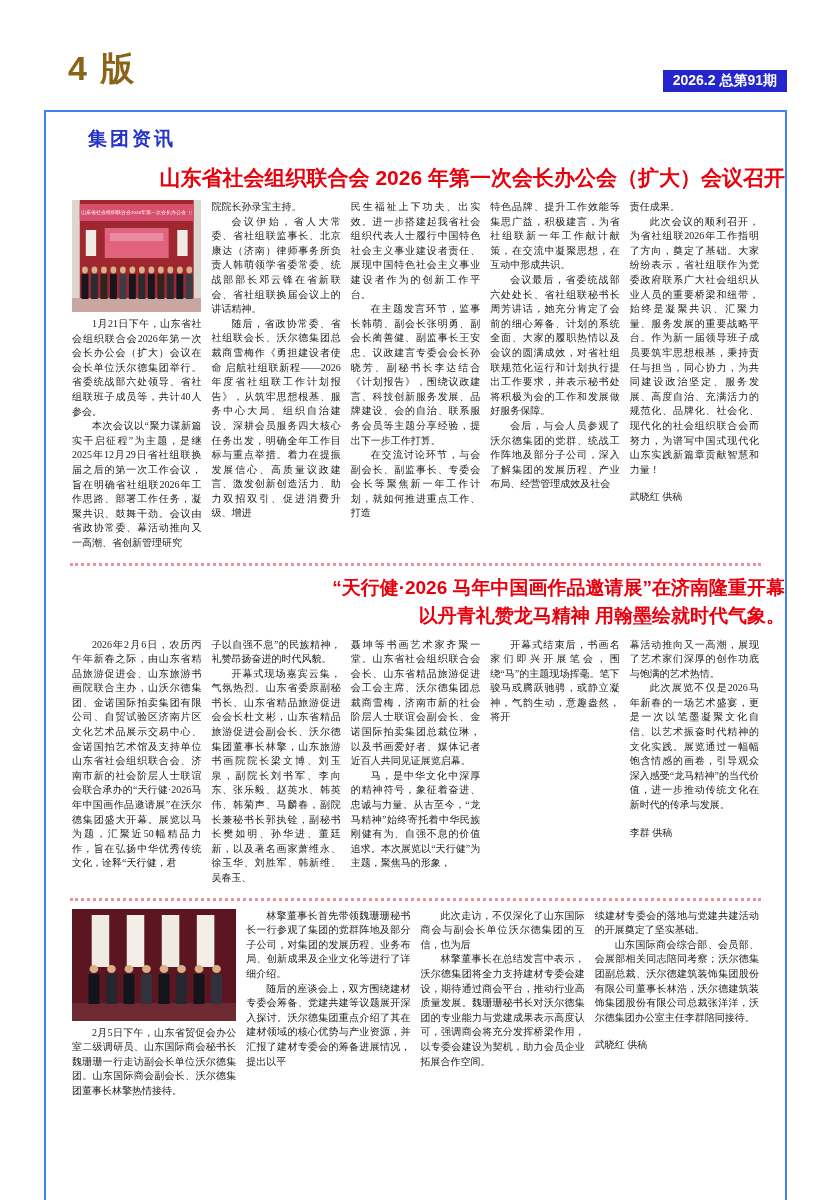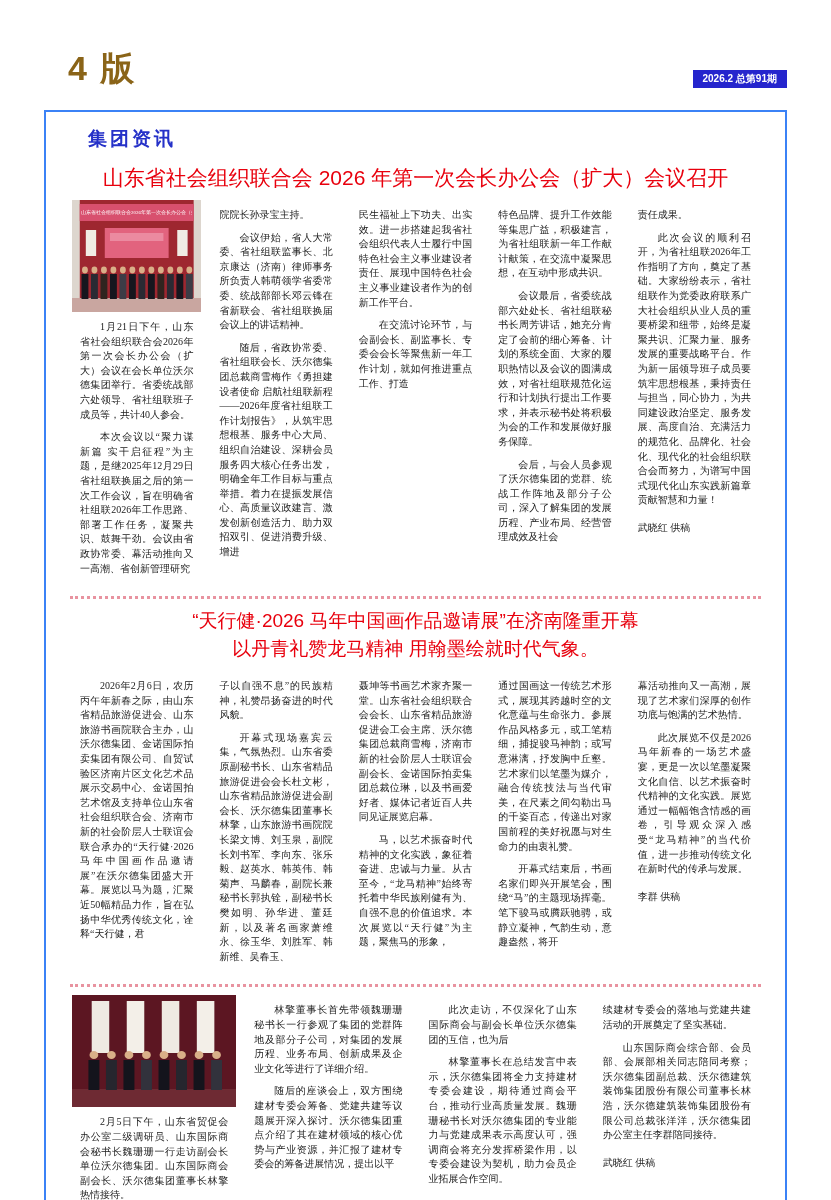--- a/index.html
+++ b/index.html
@@ -19,43 +19,43 @@
   .page-num{
     position:absolute;left:68px;top:46px;
     font-family:"Liberation Sans","DejaVu Sans",sans-serif;
     font-weight:bold;font-size:34px;letter-spacing:2px;
     color:var(--page_number_brown,#8a6418);
   }
   .issue{
     position:absolute;right:44px;top:70px;
     background:var(--badge_blue,#2525cd);color:#fff;
     font-family:"Liberation Sans","DejaVu Sans",sans-serif;
-    font-size:10px;font-weight:bold;padding:2px 10px;
+    font-size:14px;font-weight:bold;padding:2px 10px;
   }
   
   .box{
     position:absolute;left:44px;top:110px;width:743px;height:1192px;
     border:2px solid #3b82f6;background:#fff;overflow:hidden;
   }
   .section-title{
     margin:14px 0 0 42px;
     font-family:"Liberation Sans","DejaVu Sans",sans-serif;
     font-weight:bold;font-size:19px;letter-spacing:3px;
     color:var(--section_blue,#2531c8);
   }
   h1{
     font-family:"Liberation Sans","DejaVu Sans",sans-serif;
-    font-weight:normal;color:var(--title_red,#e8000d);text-align:center;
+    font-weight:bold;color:var(--title_red,#e8000d);text-align:right;
   }
   .t1{font-size:21px;margin-top:12px}
   .t2{font-size:19px;line-height:28px;}
   .t3{font-size:19px;margin-top:8px}
   .cols{display:flex;gap:10px;margin:8px 26px 0}
   .col{flex:1 1 0;font-size:10px;line-height:14.6px;text-align:justify}
-  .col p{margin:8px}
+  .col p{margin:0}
   .ind{text-indent:2em}
   .byline{text-align:left;margin-top:13px !important;padding-right:4px}
   .dots{border-top:3px dotted #e893a0;margin:12px 24px 8px}
   
   .photo{position:relative;width:100%;height:112px;margin-bottom:5px;overflow:hidden}
   .photo svg{display:block;width:100%;height:100%}
   .banner-text{
     position:absolute;top:6px;left:7%;width:86%;height:11px;
     font-size:5px;color:#fff;text-align:center;white-space:nowrap;overflow:hidden;
   }
@@ -127,20 +127,21 @@
           <p class="ind">1月21日下午，山东省社会组织联合会2026年第一次会长办公会（扩大）会议在会长单位沃尔德集团举行。省委统战部六处领导、省社组联班子成员等，共计40人参会。</p>
           <p class="ind">本次会议以“聚力谋新篇 实干启征程”为主题，是继2025年12月29日省社组联换届之后的第一次工作会议，旨在明确省社组联2026年工作思路、部署工作任务，凝聚共识、鼓舞干劲。会议由省政协常委、幕活动推向又一高潮、省创新管理研究</p>
         </div>
         <div class="col">
           <p>院院长孙录宝主持。</p>
           <p class="ind">会议伊始，省人大常委、省社组联监事长、北京康达（济南）律师事务所负责人韩萌领学省委常委、统战部部长邓云锋在省新联会、省社组联换届会议上的讲话精神。</p>
           <p class="ind">随后，省政协常委、省社组联会长、沃尔德集团总裁商雪梅作《勇担建设者使命 启航社组联新程——2026年度省社组联工作计划报告》，从筑牢思想根基、服务中心大局、组织自治建设、深耕会员服务四大核心任务出发，明确全年工作目标与重点举措。着力在提振发展信心、高质量议政建言、激发创新创造活力、助力双招双引、促进消费升级、增进</p>
         </div>
         <div class="col">
           <p>民生福祉上下功夫、出实效。进一步搭建起我省社会组织代表人士履行中国特色社会主义事业建设者责任、展现中国特色社会主义事业建设者作为的创新工作平台。</p>
+          <p class="ind">在主题发言环节，监事长韩萌、副会长张明勇、副会长蔺善健、副监事长王安忠、议政建言专委会会长孙晓芳、副秘书长李达结合《计划报告》，围绕议政建言、科技创新服务发展、品牌建设、会的自治、联系服务会员等主题分享经验，提出下一步工作打算。</p>
           <p class="ind">在交流讨论环节，与会副会长、副监事长、专委会会长等聚焦新一年工作计划，就如何推进重点工作、打造</p>
         </div>
         <div class="col">
           <p>特色品牌、提升工作效能等集思广益，积极建言，为省社组联新一年工作献计献策，在交流中凝聚思想，在互动中形成共识。</p>
           <p class="ind">会议最后，省委统战部六处处长、省社组联秘书长周芳讲话，她充分肯定了会前的细心筹备、计划的系统全面、大家的履职热情以及会议的圆满成效，对省社组联规范化运行和计划执行提出工作要求，并表示秘书处将积极为会的工作和发展做好服务保障。</p>
           <p class="ind">会后，与会人员参观了沃尔德集团的党群、统战工作阵地及部分子公司，深入了解集团的发展历程、产业布局、经营管理成效及社会</p>
         </div>
         <div class="col">
           <p>责任成果。</p>
           <p class="ind">此次会议的顺利召开，为省社组联2026年工作指明了方向，奠定了基础。大家纷纷表示，省社组联作为党委政府联系广大社会组织从业人员的重要桥梁和纽带，始终是凝聚共识、汇聚力量、服务发展的重要战略平台。作为新一届领导班子成员要筑牢思想根基，秉持责任与担当，同心协力，为共同建设政治坚定、服务发展、高度自治、充满活力的规范化、品牌化、社会化、现代化的社会组织联合会而努力，为谱写中国式现代化山东实践新篇章贡献智慧和力量！</p>
@@ -159,24 +160,23 @@
     <div class="cols">
         <div class="col">
           <p class="ind">2026年2月6日，农历丙午年新春之际，由山东省精品旅游促进会、山东旅游书画院联合主办，山沃尔德集团、金诺国际拍卖集团有限公司、自贸试验区济南片区文化艺术品展示交易中心、金诺国拍艺术馆及支持单位山东省社会组织联合会、济南市新的社会阶层人士联谊会联合承办的“天行健·2026马年中国画作品邀请展”在沃尔德集团盛大开幕。展览以马为题，汇聚近50幅精品力作，旨在弘扬中华优秀传统文化，诠释“天行健，君</p>
         </div>
         <div class="col">
           <p>子以自强不息”的民族精神，礼赞昂扬奋进的时代风貌。</p>
           <p class="ind">开幕式现场嘉宾云集，气氛热烈。山东省委原副秘书长、山东省精品旅游促进会会长杜文彬，山东省精品旅游促进会副会长、沃尔德集团董事长林擎，山东旅游书画院院长梁文博、刘玉泉，副院长刘书军、李向东、张乐毅、赵英水、韩英伟、韩菊声、马麟春，副院长兼秘书长郭执铨，副秘书长樊如明、孙华进、董廷新，以及著名画家萧维永、徐玉华、刘胜军、韩新维、吴春玉、</p>
         </div>
         <div class="col">
           <p>聂坤等书画艺术家齐聚一堂。山东省社会组织联合会会长、山东省精品旅游促进会工会主席、沃尔德集团总裁商雪梅，济南市新的社会阶层人士联谊会副会长、金诺国际拍卖集团总裁位琳，以及书画爱好者、媒体记者近百人共同见证展览启幕。</p>
-          <p class="ind">马，以艺术振奋时代精神的文化实践，象征着奋进、忠诚与力量。从古至今，“龙马精神”始终寄托着中华民族刚健有为、自强不息的价值追求。本次展览以“天行健”为主题，聚焦马的形象，</p>
-        </div>
-        <div class="col">
-          <p>通过国画这一传统艺术形式，展现其跨越时空的文化意蕴与生命张力。参展作品风格多元，或工笔精细，捕捉骏马神韵；或写意淋漓，抒发胸中丘壑。艺术家们以笔墨为媒介，融合传统技法与当代审美，在尺素之间勾勒出马的千姿百态，传递出对家国前程的美好祝愿与对生命力的由衷礼赞。</p>
+          <p class="ind">马，是中华文化中深厚的精神符号，象征着奋进、忠诚与力量。从古至今，“龙马精神”始终寄托着中华民族刚健有为、自强不息的价值追求。本次展览以“天行健”为主题，聚焦马的形象，</p>
+        </div>
+        <div class="col">
           <p class="ind">开幕式结束后，书画名家们即兴开展笔会，围绕“马”的主题现场挥毫。笔下骏马或腾跃驰骋，或静立凝神，气韵生动，意趣盎然，将开</p>
         </div>
         <div class="col">
           <p>幕活动推向又一高潮，展现了艺术家们深厚的创作功底与饱满的艺术热情。</p>
           <p class="ind">此次展览不仅是2026马年新春的一场艺术盛宴，更是一次以笔墨凝聚文化自信、以艺术振奋时代精神的文化实践。展览通过一幅幅饱含情感的画卷，引导观众深入感受“龙马精神”的当代价值，进一步推动传统文化在新时代的传承与发展。</p>
           <p class="byline">李群 供稿</p>
         </div>
       </div>
   </section>
 

